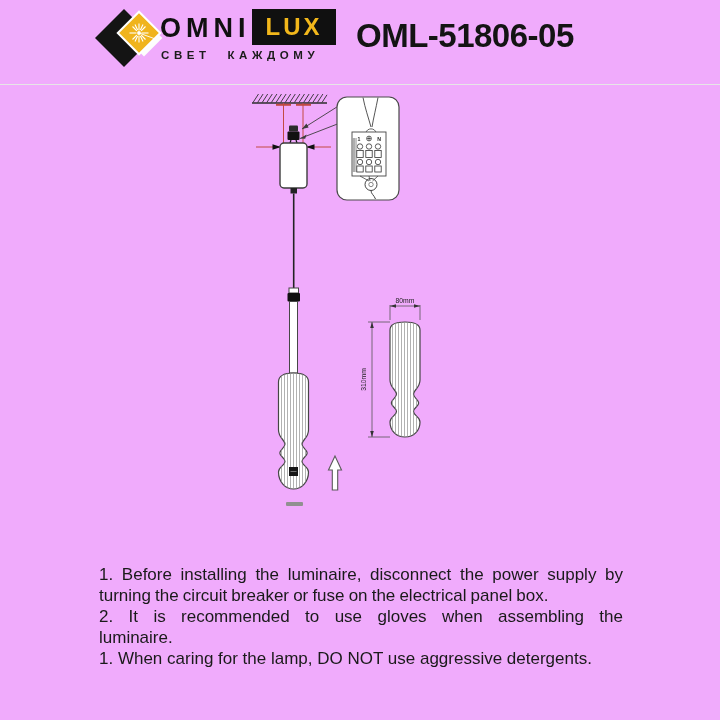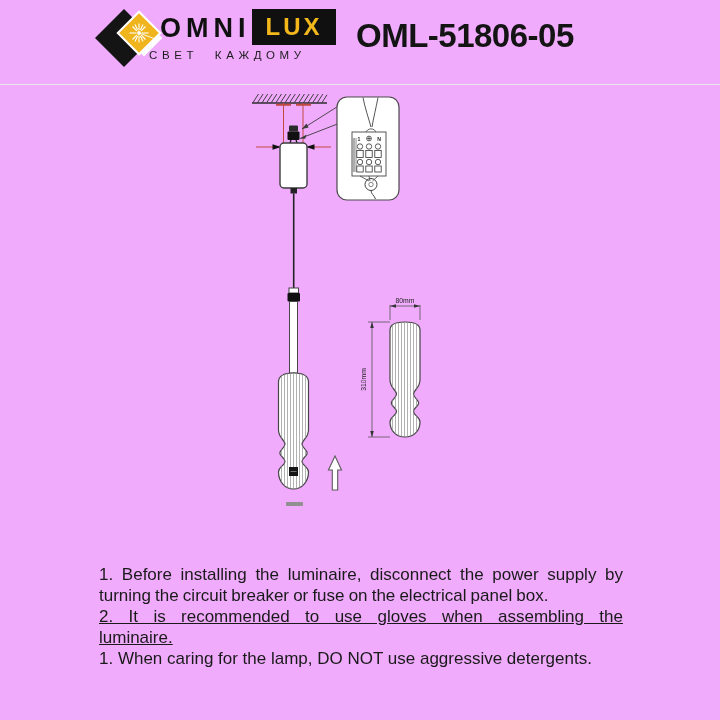--- a/index.html
+++ b/index.html
@@ -3,29 +3,29 @@
 <meta charset="utf-8">
 <style>
   html,body{margin:0;padding:0;background:#fff;}
   #sheet{position:relative;width:720px;height:720px;background:#f0abfc;overflow:hidden;
          font-family:"Liberation Sans",sans-serif;}
   .abs{position:absolute;}
   
   #brand-word-left{left:160px;top:13px;font-size:27px;font-weight:700;letter-spacing:5px;color:#101010;}
   #brand-box{left:252px;top:9px;width:84px;height:36px;background:#101010;text-align:center;}
   #brand-word-right{font-size:24px;font-weight:700;letter-spacing:3px;color:#f2b71b;line-height:36px;}
-  #brand-slogan{left:149px;top:49px;font-size:11.5px;font-weight:400;letter-spacing:4.6px;
+  #brand-slogan{left:161px;top:49px;font-size:11.5px;font-weight:700;letter-spacing:4.6px;
                 word-spacing:9px;color:#1c1c1c;white-space:nowrap;}
   #model-number{left:356px;top:17px;font-size:33px;font-weight:700;letter-spacing:-0.5px;color:#141414;white-space:nowrap;}
   #header-rule{left:0;top:84px;width:720px;height:1px;background:#e6e6e6;}
   
   #instructions{left:99px;top:564px;width:524px;color:#1a1a1a;font-size:17px;line-height:21px;}
   #instructions p{margin:0;text-align:justify;}
   #instructions p.w-neg{word-spacing:-0.6px;}
-  #instructions p.w-pos{word-spacing:2.5px;text-decoration:underline;}
+  #instructions p.w-pos{word-spacing:2.5px;}
   svg text{font-family:"Liberation Sans",sans-serif;fill:#1f1f1f;}
 </style>
 </head>
 <body>
 
 <div id="sheet">
 
   <div class="abs" style="left:93px;top:5px;width:72px;height:66px;">
     <svg width="72" height="66" viewBox="0 0 72 66">
       <g transform="translate(31,33) rotate(45)">

